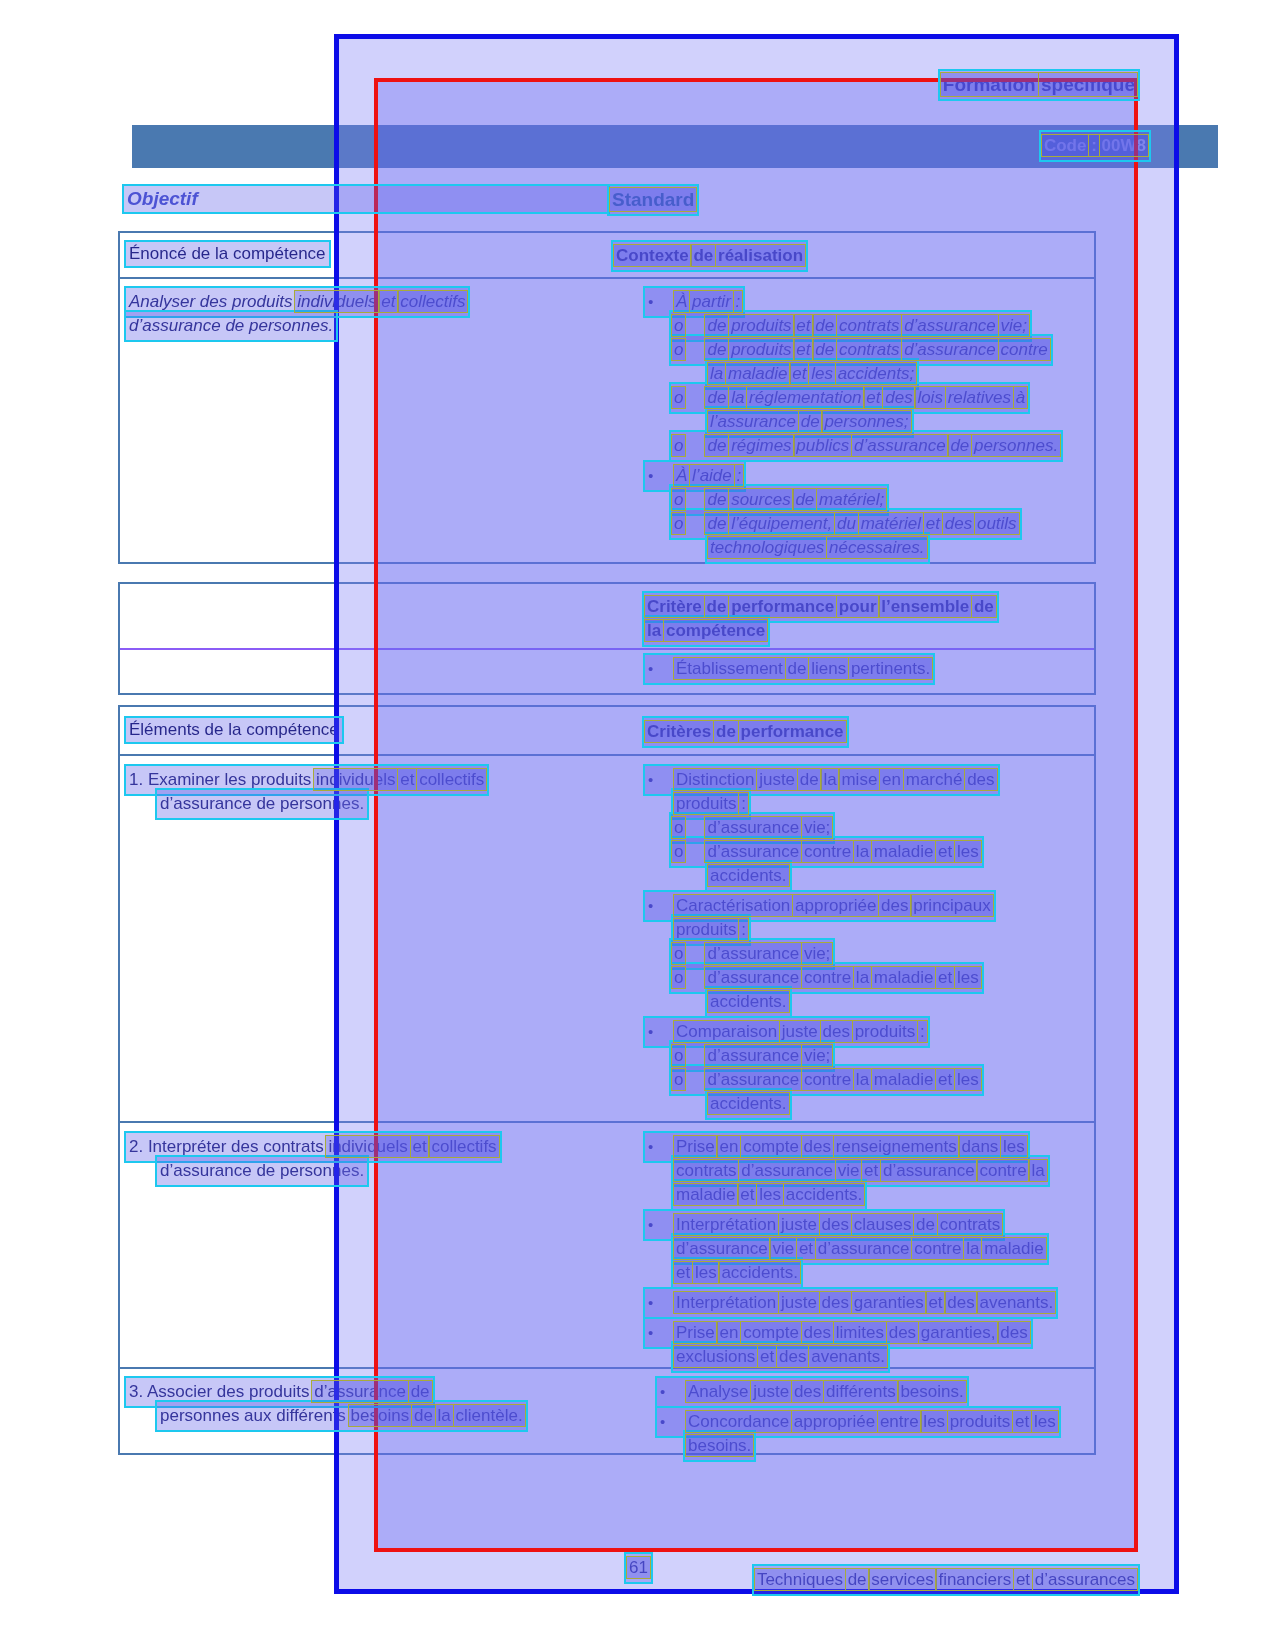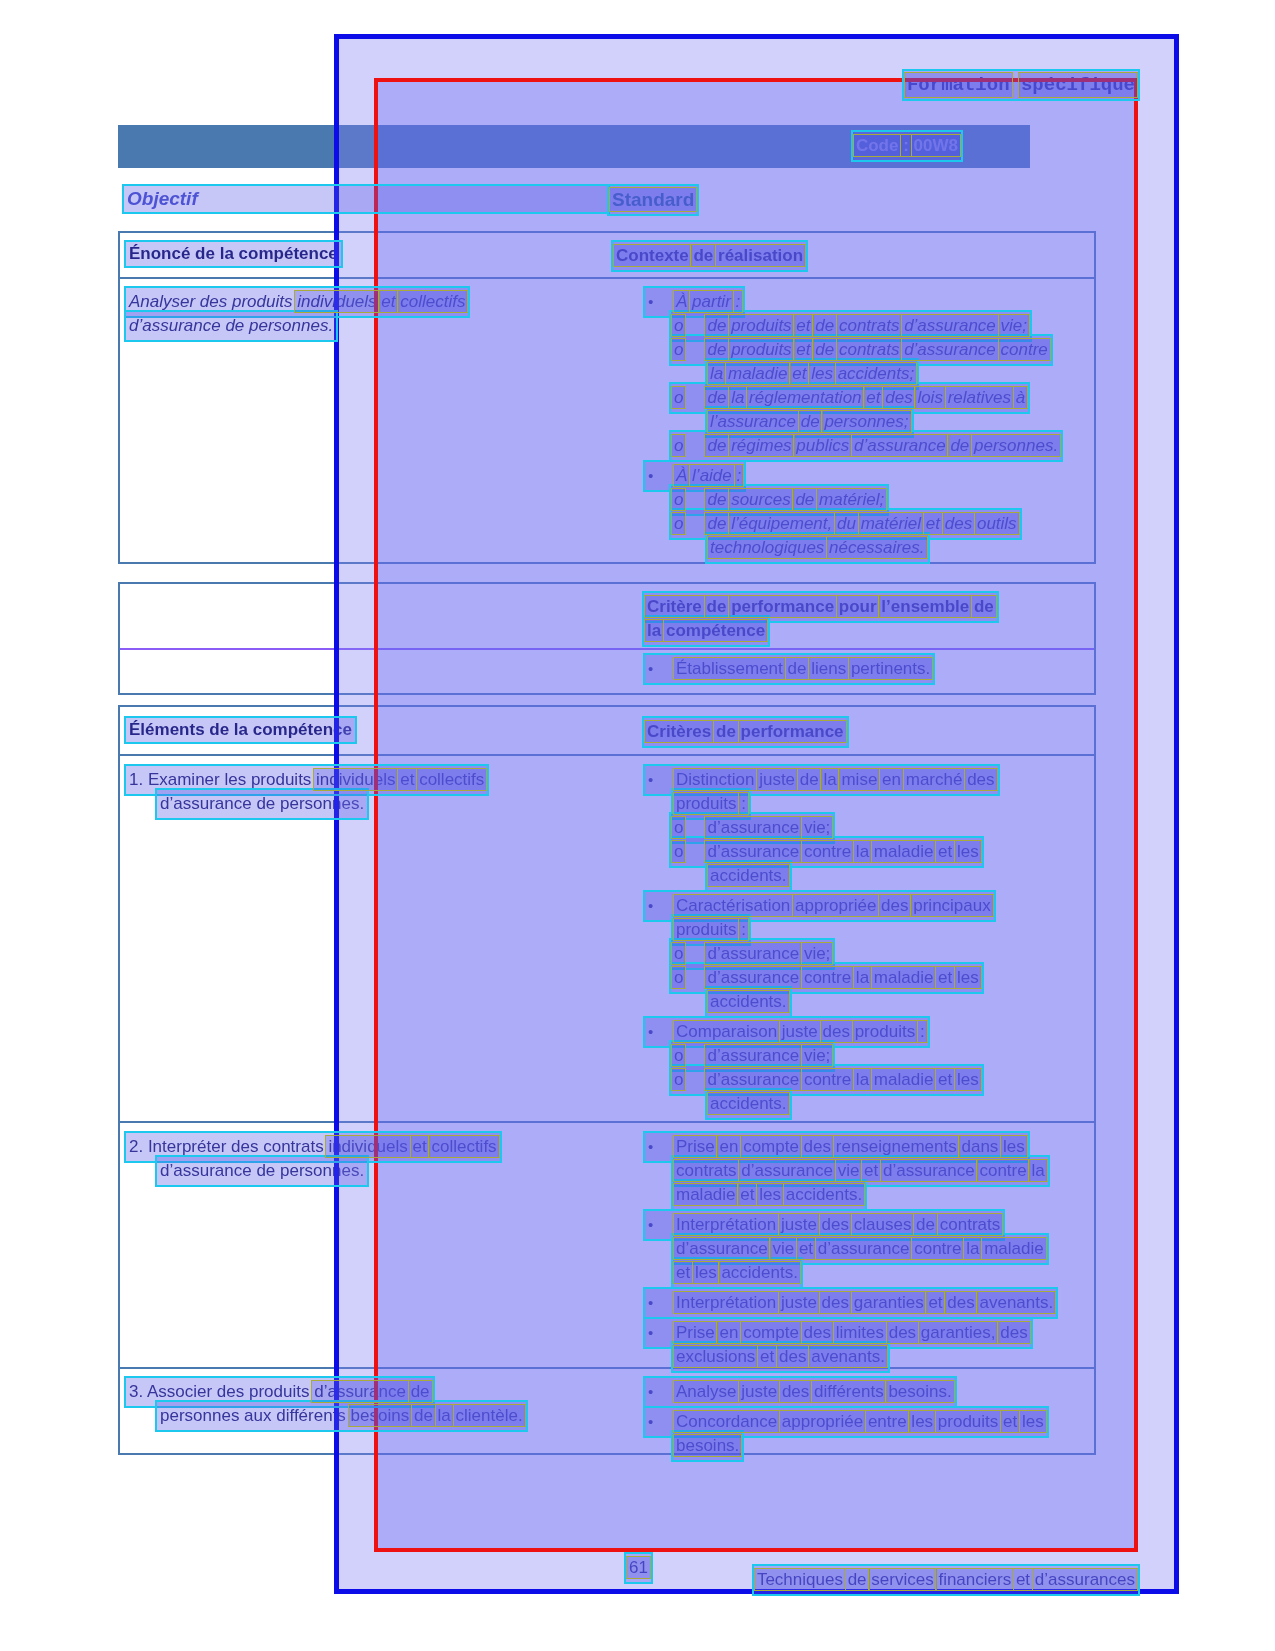--- a/index.html
+++ b/index.html
@@ -20,48 +20,48 @@
   .sp{display:inline-block;width:24px;}
   .l1{padding-left:40px;}
   .l2{padding-left:66px;}
   .c1{padding-left:68px;}
   .c2{padding-left:102px;}
   .c0{padding-left:31px;}
   .g{margin-top:6px;}
   .f-b .lb{font-weight:bold;color:#10105e;}
   .f-bi .lb{font-weight:bold;color:#0f766e;}
   
-  #formation{position:absolute;top:73px;right:140px;font-weight:bold;font-size:19px;color:#15157a;font-family:Liberation Mono, monospace;}
-  #codebar{position:absolute;left:118px;top:125px;width:912px;height:43px;background:#4a79b0;}
+  #formation{position:absolute;top:73px;right:140px;font-weight:bold;font-size:19px;color:#15157a;}
+  #codebar{position:absolute;left:132px;top:125px;width:1086px;height:43px;background:#4a79b0;}
   #code-line{position:absolute;top:9px;right:72px;font-weight:bold;font-size:17px;color:#cfdaf2;}
   #tab-objectif{position:absolute;left:127px;top:188px;font-weight:bold;font-style:italic;
                 font-size:19px;color:#4953cb;}
   #tab-standard{position:absolute;left:612px;top:188px;font-size:19px;}
   .tbl{position:absolute;left:118px;border:2px solid #4a79b0;box-sizing:border-box;background:#ffffff;width:978px;}
   #t1{top:231px;height:333px;}
   #t2{top:582px;height:113px;}
   #t3{top:705px;height:750px;}
   .thead{display:flex;border-bottom:2px solid #4a79b0;}
   .hl{width:488px;padding-left:9px;box-sizing:border-box;}
-  .hl .lb{font-weight:bold;color:#10105e;}
+  .hl .lb{font-weight:normal;color:#10105e;}
   #t1 .thead{padding:11px 0 9px;}
   #t1 .thead .hr{padding-left:8px;}
   #t3 .thead{padding:13px 0 10px;}
   #t3 .thead .hr{padding-left:39px;}
   .tbody{display:flex;font-style:italic;}
   #t1 .tbody{padding-top:11px;}
   .cl{width:488px;padding-left:9px;box-sizing:border-box;}
   .cr{flex:1;}
   #t2-head{min-height:66px;border-bottom:2px solid #8b5cf6;box-sizing:border-box;padding-top:11px;}
   #t2-head .hr2{margin-left:527px;}
   #t2-body{padding-top:7px;margin-left:488px;}
   .t3row{display:flex;border-bottom:2px solid #4a79b0;box-sizing:border-box;}
   #t3r1{height:367px;padding-top:12px;}
   #t3r2{height:246px;padding-top:12px;}
-  #t3r3{height:88px;border-bottom:none;padding-top:11px;}
+  #t3r3{height:88px;border-bottom:none;padding-top:11px;gap:12px;}
   #footer-doc{position:absolute;top:1536px;right:140px;font-size:17px;color:#1b1b74;margin-top:32px;}
   #footer-page{position:absolute;top:1556px;left:629px;font-size:17px;color:#1b1b74;}
   
   #blue-rect{position:absolute;left:334px;top:34px;width:845px;height:1560px;box-sizing:border-box;
              background:rgba(122,122,246,0.35);border:5px solid #0c0ce8;z-index:10;pointer-events:none;}
   #red-rect{position:absolute;left:374px;top:78px;width:764px;height:1474px;box-sizing:border-box;
             background:rgba(92,92,238,0.32);border:4px solid #ee1111;z-index:11;pointer-events:none;}
 </style>
 </head>
 <body>

